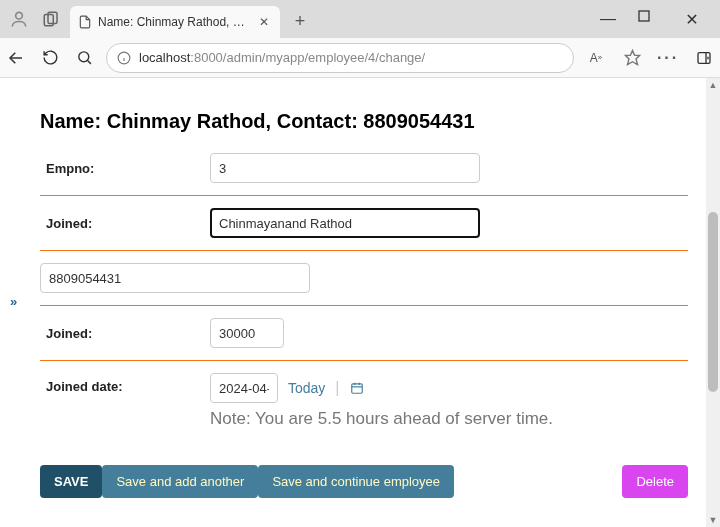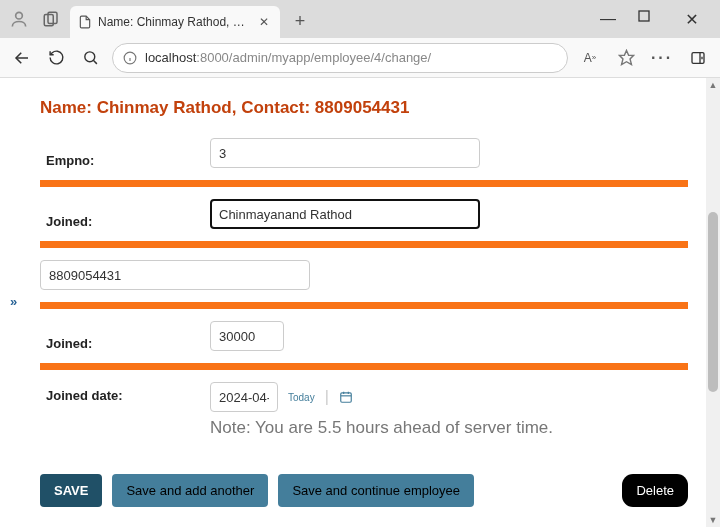--- a/index.html
+++ b/index.html
@@ -38,21 +38,21 @@
   .tab .tab-title { flex: 1; white-space: nowrap; overflow: hidden; text-overflow: ellipsis; }
   .tab .tab-close { width:16px; text-align:center; color:#555; cursor:pointer; }
   .new-tab { width:28px; height:28px; display:flex; align-items:center; justify-content:center; color:#555; margin-top:4px; cursor:pointer; font-size:18px;}
   .win-controls { margin-left:auto; display:flex; gap:18px; padding-right:10px; color:#333;}
   .win-controls div { width:24px; text-align:center; cursor:pointer; }
 
   .toolbar {
     background: #f9f9f9;
     height: 40px;
     display:flex; align-items:center;
-    padding: 0 10px; gap: 10px;
+    padding: 0 4px; gap: 10px;
     border-bottom: 1px solid #ddd;
   }
   .toolbar .icon-btn { width:24px; height:24px; display:flex; align-items:center; justify-content:center; color:#333; cursor:pointer;}
   .addr-bar {
     flex: 1;
     height: 30px;
     border: 1px solid #ccc;
     border-radius: 15px;
     background: #fff;
     display:flex; align-items:center;
@@ -78,31 +78,31 @@
     overflow-y: hidden;
     padding: 6px 18px 10px 40px;
     position:relative;
   }
   .breadcrumb-chevron {
     position:absolute; left:10px; top:216px;
     color:#2a6496; font-size:13px; font-weight:bold;
   }
 
   .obj-header { display:flex; align-items:flex-start; justify-content:space-between; padding: 14px 0 8px; }
-  .obj-title { font-size:17px; font-weight:700; color:#c2410c; }
+  .obj-title { font-size:20px; font-weight:700; color:#000000;margin-top:12px; }
   .history-btn {
     background:#888; color:#fff; border:none;
     border-radius:14px; padding:5px 12px;
     font-size:11px; letter-spacing:0.4px; cursor:pointer;
   }
 
   .form-row {
-    display:flex; align-items:flex-end;
+    display:flex; align-items:center;
     padding: 12px 0;
-    border-bottom: 7px solid #f97316;
+    border-bottom: 1px solid #f97316;
   }
   .form-row.no-border { border-bottom: none; justify-content: center; }
   .form-label {
     width: 170px;
     font-weight:700; font-size:13px; color:#222;
     padding-left: 6px;
   }
   .form-field { flex:1; display:flex; flex-direction:column; align-items:flex-start; gap:6px;}
   .form-field-inner { display:flex; align-items:center; gap:10px; }
   input.text-input {
@@ -112,37 +112,37 @@
     border: 1px solid #ccc;
     border-radius: 4px;
     color:#333;
     background:#fff;
   }
   .w-wide { width: 270px; }
   .w-date { width: 68px; }
   .w-small { width: 74px; }
   input.text-input.focused { border: 2px solid #111; padding:3px 7px; }
 
-  .today-link { font-size:10px; color:#447e9b; cursor:pointer; }
+  .today-link { font-size:14px; color:#447e9b; cursor:pointer; }
   .divider { color:#ccc; }
   .cal-icon { color:#447e9b; cursor:pointer; }
   .help-text { font-size:17px; color:#777; }
 
   .submit-row {
     margin-top: 24px;
-    display:flex; align-items:center; gap:10px;
+    display:flex; align-items:center; 
   }
   .btn {
     border:none; cursor:pointer;
     padding: 9px 14px; font-size:13px;
     border-radius:4px;
   }
   .btn-primary { background:#205067; color:#fff; font-weight:600;}
-  .btn-secondary { background:#447e9b; color:#000000; }
-  .btn-delete { background:#000000; color:#fff; margin-left:auto;border-radius:11px; }
+  .btn-secondary { background:#447e9b; color:#fef9c3; }
+  .btn-delete { background:#d946ef; color:#fff; margin-left:auto; }
 
   
   .scrollbar-track {
     width:14px; background:#f0f0f0;
     display:flex; flex-direction:column; align-items:center;
   }
   .scrollbar-thumb {
     width:10px; background:#bdbdbd; border-radius:5px;
     height:180px; margin-top:120px;
   }

